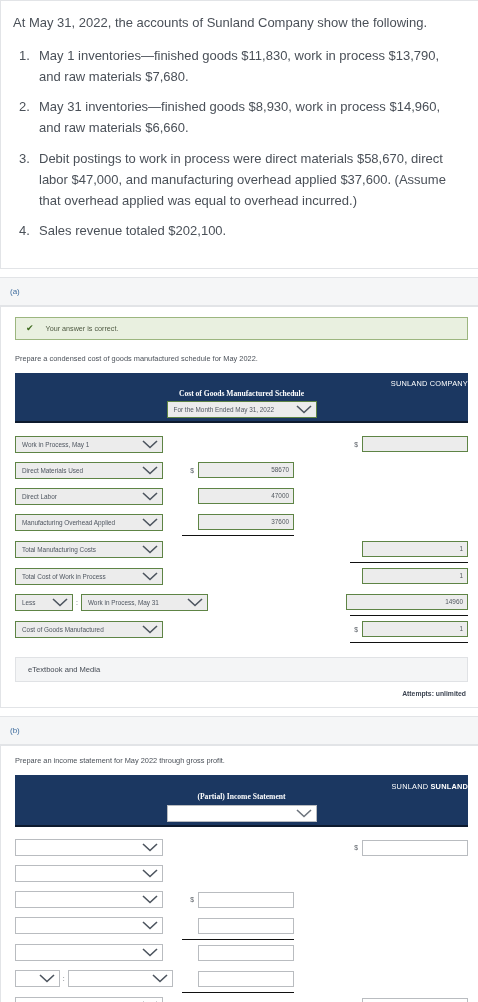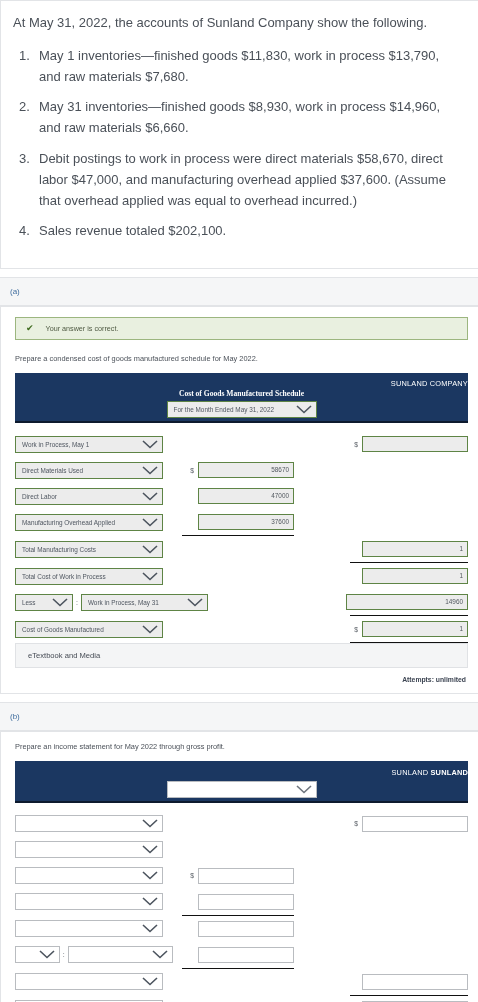--- a/index.html
+++ b/index.html
@@ -173,21 +173,21 @@
 
   .inp-mid { width: 96px; }
   .inp-right-wide { width: 106px; }
   .ruleline { display: flex; }
   .ruleline .c-label { }
   .ruleline .c-mid { padding-right:4px; }
   .ruleline .u { width: 112px; border-bottom: 1.4px solid #111; }
   .ruleline .ur { width: 112px; border-bottom: 1.4px solid #111; }
 
   
-  .ftr { }
+  .ftr { margin-top: 14px; }
   .ftr-btn {
     display: block;
     width: 100%;
     background: #f4f5f6;
     border: 1px solid #e0e2e5;
     border-left: 1px solid #e0e2e5;
     font-size: 7.6px;
     color: #454b54;
     text-align: left;
     padding: 7px 0 7px 12px;
@@ -461,20 +461,21 @@
   <div class="part-strip">(b)</div>
 
   <div class="card outlined">
     <div class="part-body">
 
       <div class="instruction">Prepare an income statement for May 2022 through gross profit.</div>
 
       <div class="stmt">
         <div class="stmt-head" style="padding-top:7px;">
           <div class="co"><span>SUNLAND </span><b>SUNLAND</b></div>
+          <div class="ttl">(Partial) Income Statement</div>
           <div class="hdrsel">
             <span class="sel onnavy" style="width:150px;">
               <span></span>
               <span class="cv chev">
                 <svg width="16" height="9" viewBox="0 0 16 9">
                     <path d="M1 1 L8 7.5 L15 1" fill="none" stroke="#6d747d" stroke-width="1.6"></path>
                   </svg>
               </span>
             </span>
           </div>

